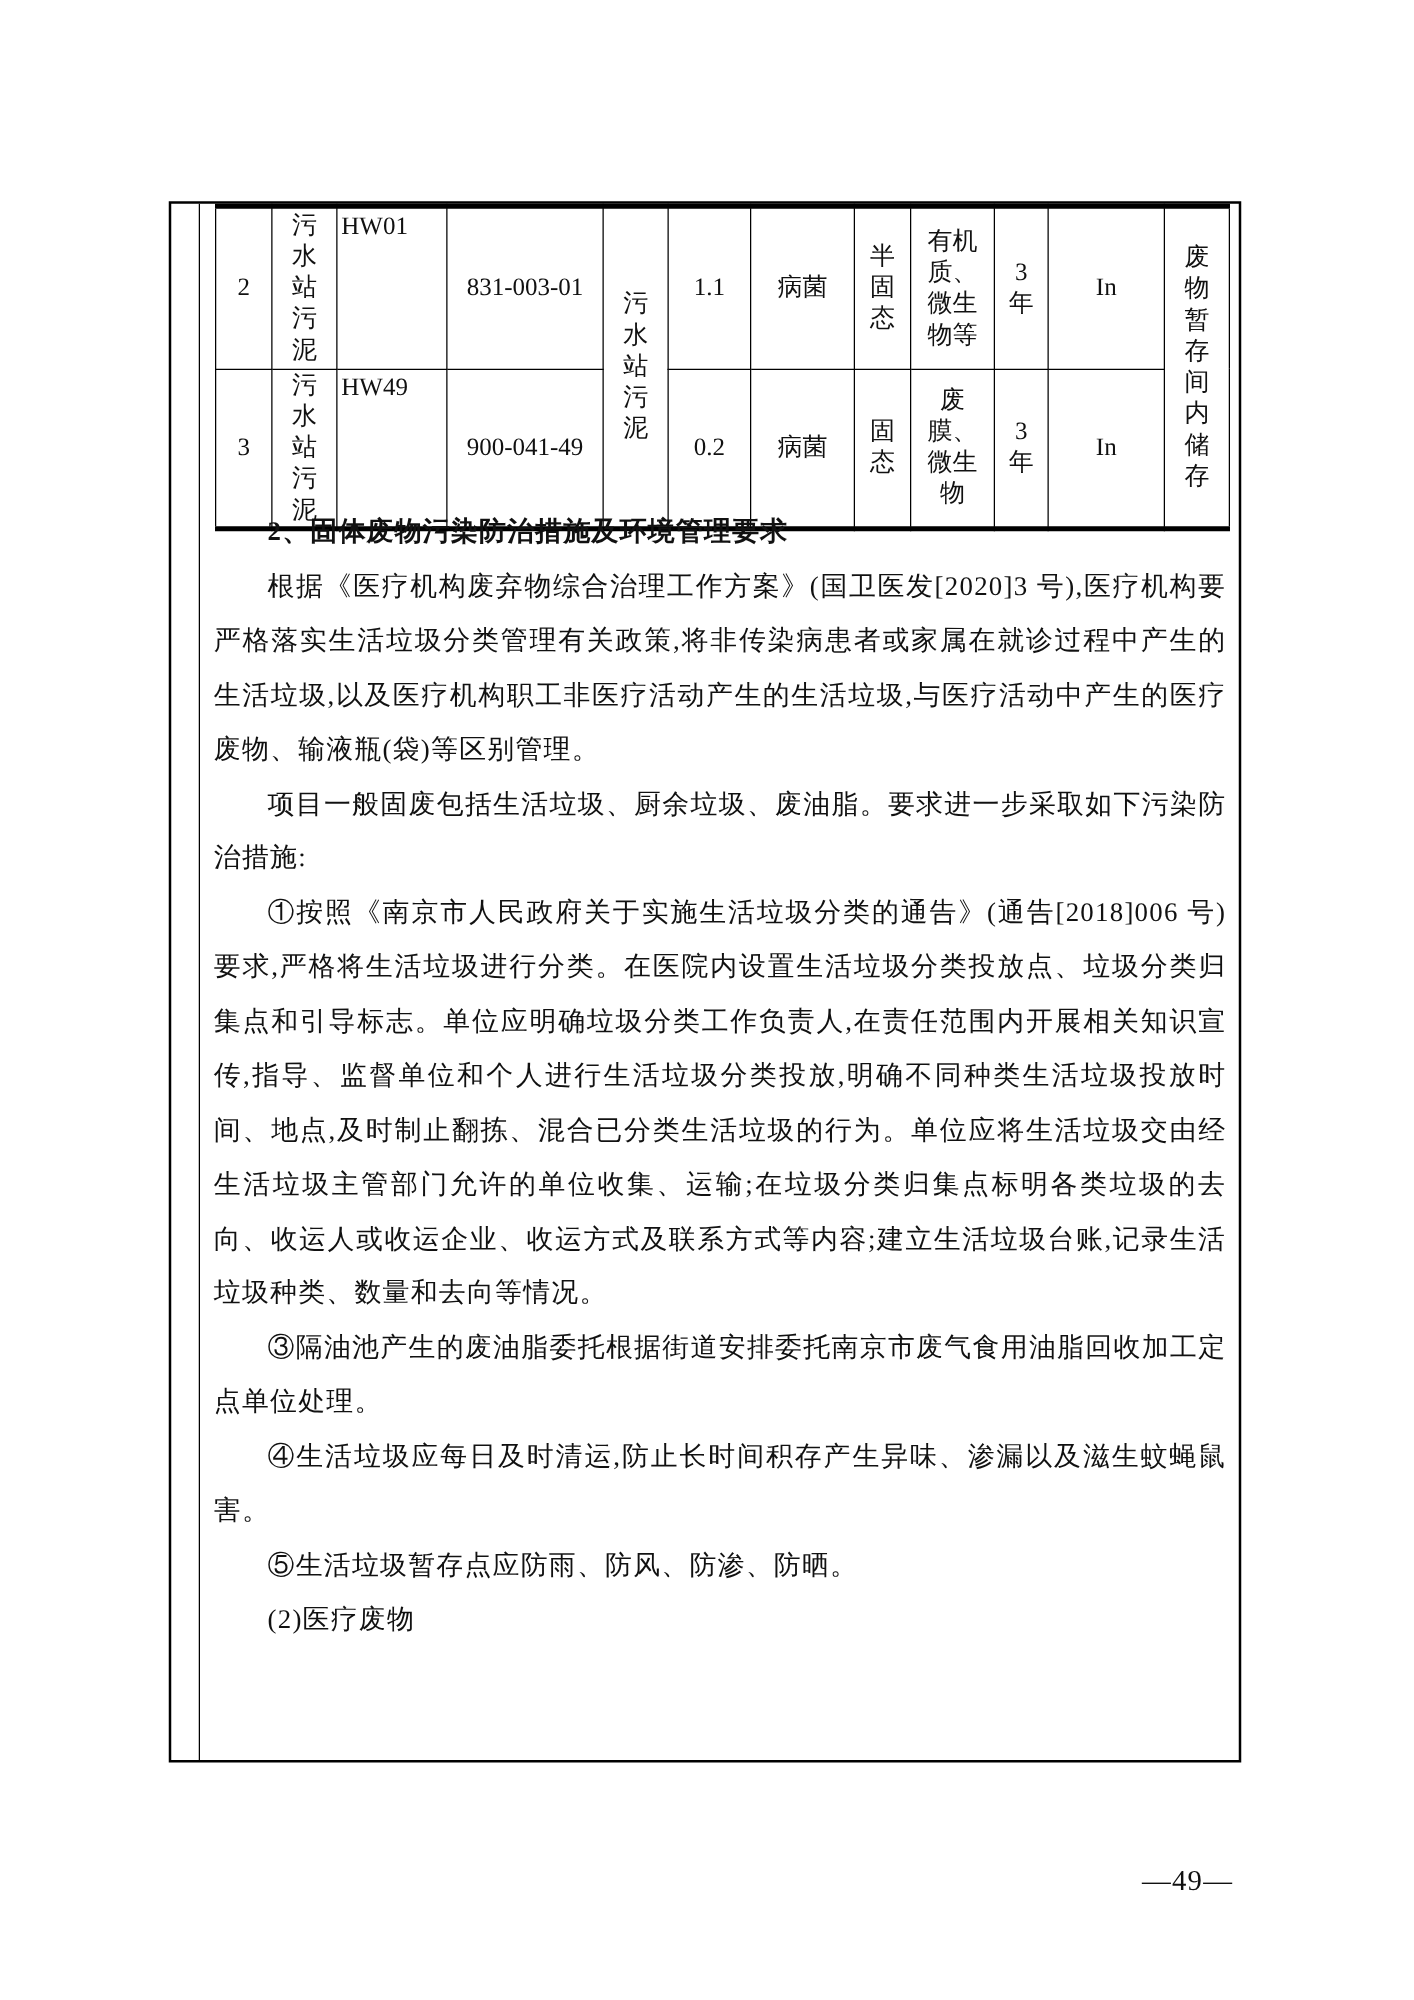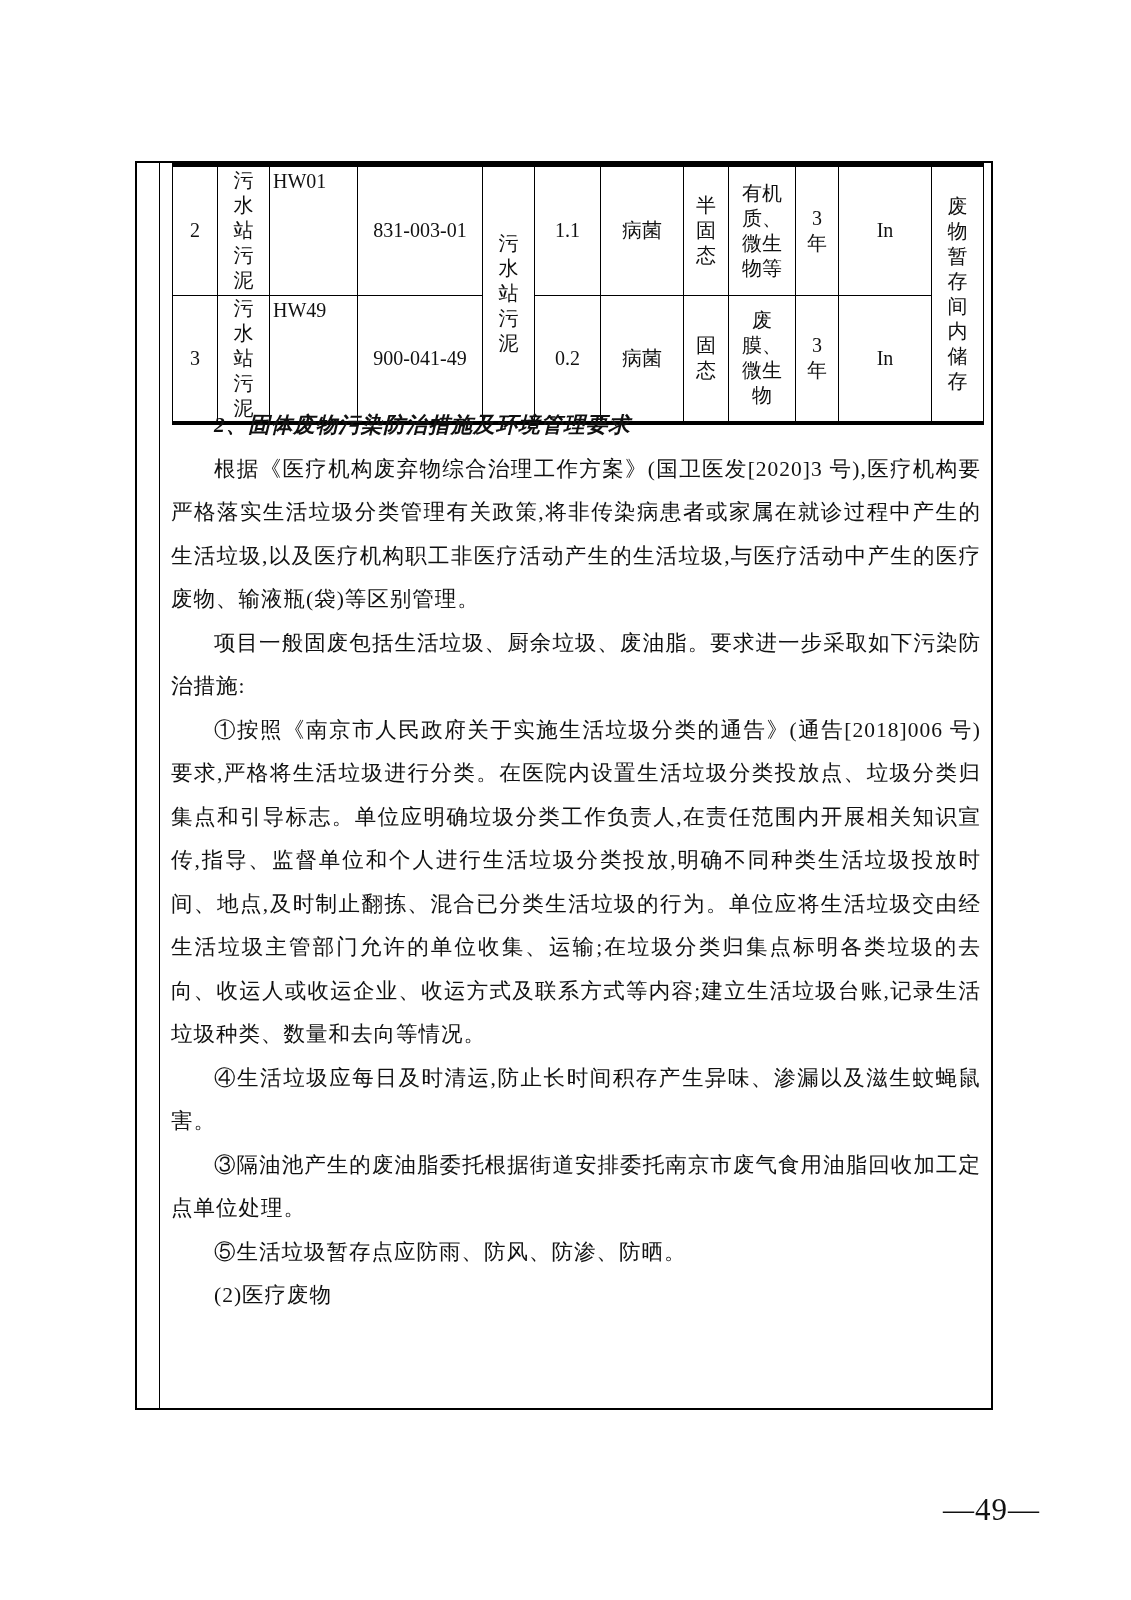--- a/index.html
+++ b/index.html
@@ -40,25 +40,25 @@
   .w1 { width:22px; margin:0 auto; }   
   .w2 { width:44px; margin:0 auto; }   
 
   
   .content {
     position:absolute; left:171px; top:404px; width:810px;
     font-size:21.5px; line-height:43.5px; letter-spacing:1px;
     text-align:justify;
   }
   .content p { margin:0; text-indent:2em; }
-  .content p.head { font-weight:bold;font-style:italic; }
+  .content p.head { font-weight:bold; }
 
   .page-number {
     position:absolute; left:860px; top:1492px; width:180px;
-    text-align:right; font-size:31px; letter-spacing:1px;
+    text-align:center; font-size:23px; letter-spacing:1px;
   }
 </style>
 </head>
 <body>
 
 <div class="page">
 
   <div class="outer-box">
     <div class="gutter"></div>
   </div>
@@ -126,21 +126,21 @@
       <td><span>In</span></td>
     </tr>
   </tbody>
     </table>
 
   <div class="content">
     <p class="head">2、固体废物污染防治措施及环境管理要求</p>
     <p>根据《医疗机构废弃物综合治理工作方案》(国卫医发[2020]3 号),医疗机构要严格落实生活垃圾分类管理有关政策,将非传染病患者或家属在就诊过程中产生的生活垃圾,以及医疗机构职工非医疗活动产生的生活垃圾,与医疗活动中产生的医疗废物、输液瓶(袋)等区别管理。</p>
     <p>项目一般固废包括生活垃圾、厨余垃圾、废油脂。要求进一步采取如下污染防治措施:</p>
     <p>①按照《南京市人民政府关于实施生活垃圾分类的通告》(通告[2018]006 号)要求,严格将生活垃圾进行分类。在医院内设置生活垃圾分类投放点、垃圾分类归集点和引导标志。单位应明确垃圾分类工作负责人,在责任范围内开展相关知识宣传,指导、监督单位和个人进行生活垃圾分类投放,明确不同种类生活垃圾投放时间、地点,及时制止翻拣、混合已分类生活垃圾的行为。单位应将生活垃圾交由经生活垃圾主管部门允许的单位收集、运输;在垃圾分类归集点标明各类垃圾的去向、收运人或收运企业、收运方式及联系方式等内容;建立生活垃圾台账,记录生活垃圾种类、数量和去向等情况。</p>
+    <p>③隔油池产生的废油脂委托根据街道安排委托南京市废气食用油脂回收加工定点单位处理。</p>
     <p>④生活垃圾应每日及时清运,防止长时间积存产生异味、渗漏以及滋生蚊蝇鼠害。</p>
-    <p>③隔油池产生的废油脂委托根据街道安排委托南京市废气食用油脂回收加工定点单位处理。</p>
     <p>⑤生活垃圾暂存点应防雨、防风、防渗、防晒。</p>
     <p>(2)医疗废物</p>
   </div>
 
   <div class="page-number">—49—</div>
 
 </div>
 
 </body></html>

